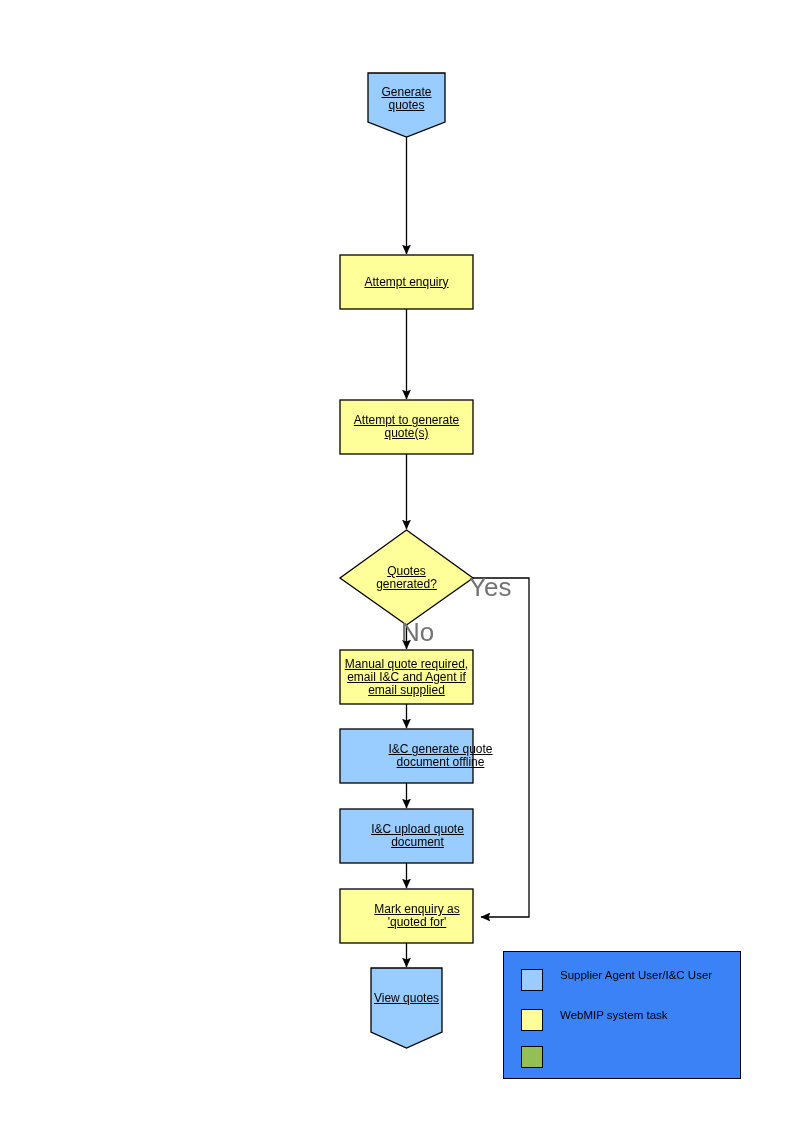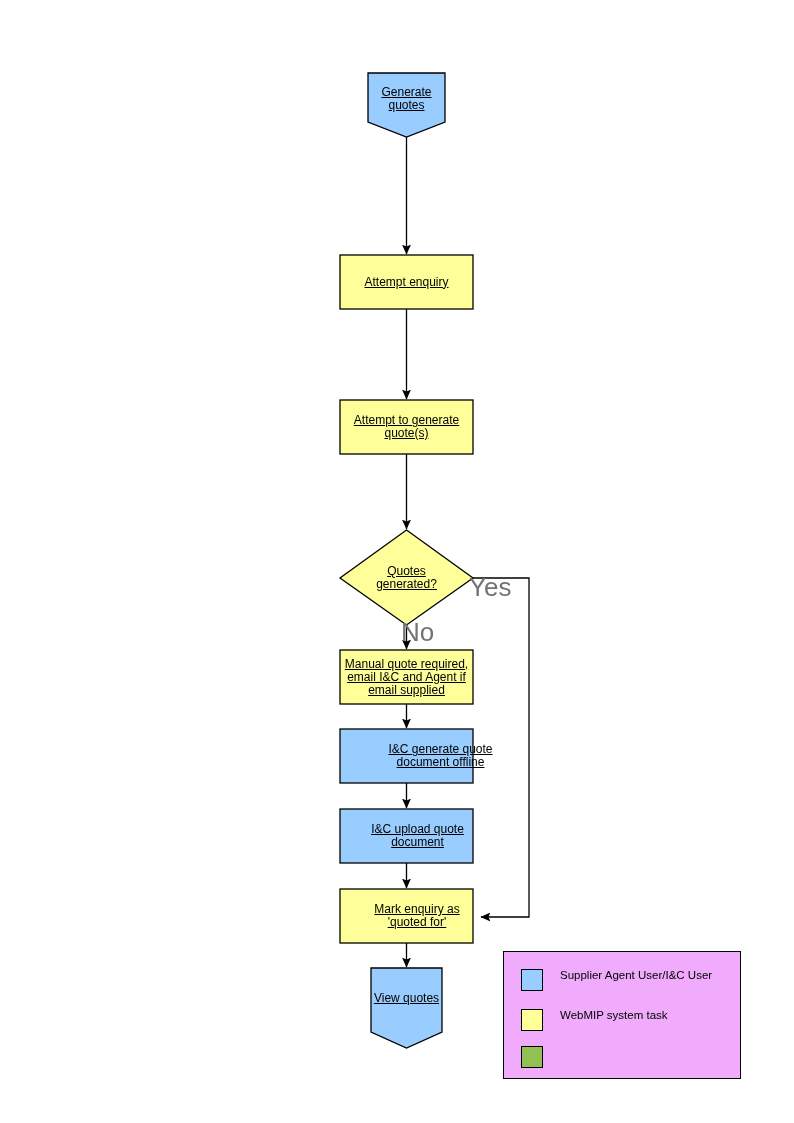--- a/index.html
+++ b/index.html
@@ -51,21 +51,21 @@
   }
 
   
   #legend {
     position: absolute;
     left: 503px;
     top: 951px;
     width: 238px;
     height: 128px;
     border: 1px solid #000000;
-    background: #f0abfc;
+    background: #3b82f6;
     box-sizing: border-box;
   }
   .legend-row {
     position: absolute;
     left: 17px;
     display: flex;
     align-items: flex-start;
   }
   .legend-row:nth-child(1) { top: 16px; }
   .legend-row:nth-child(2) { top: 56px; }

